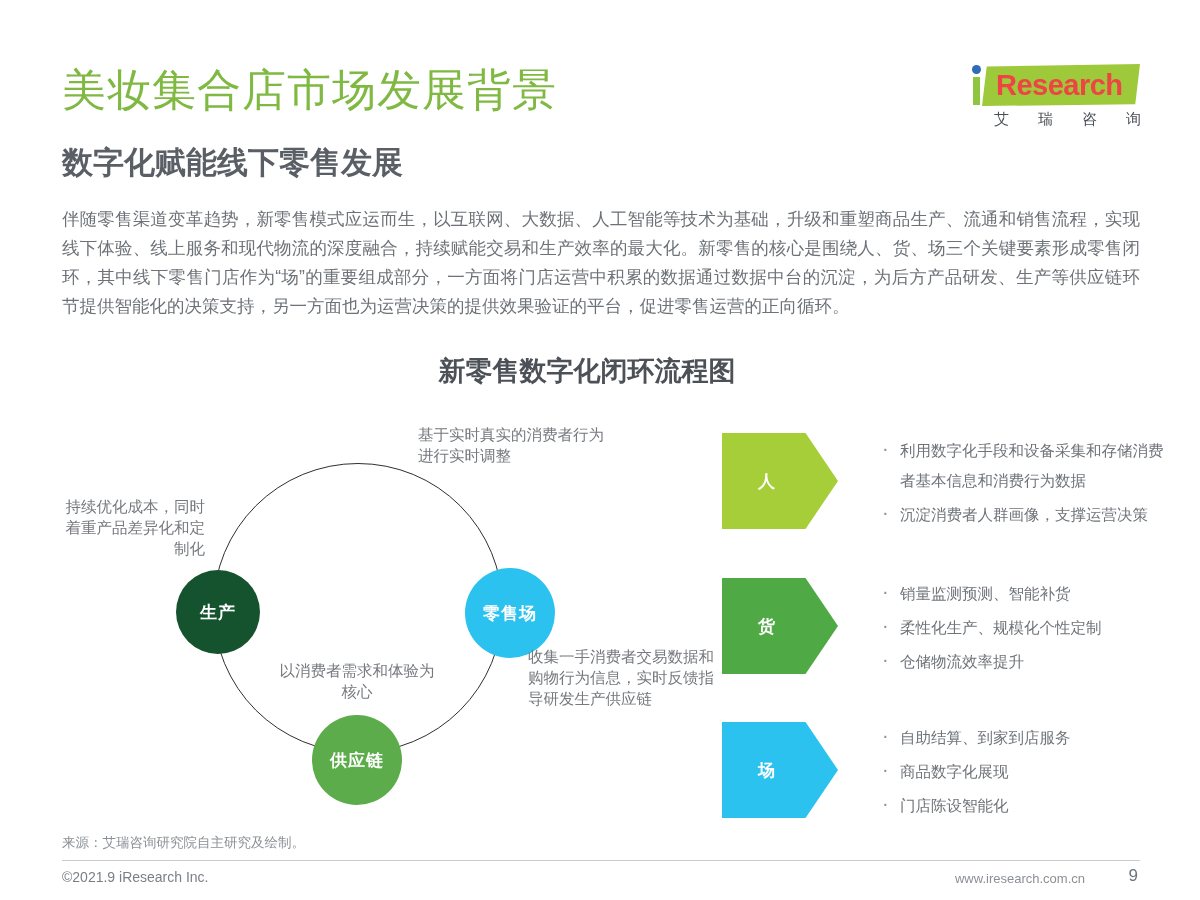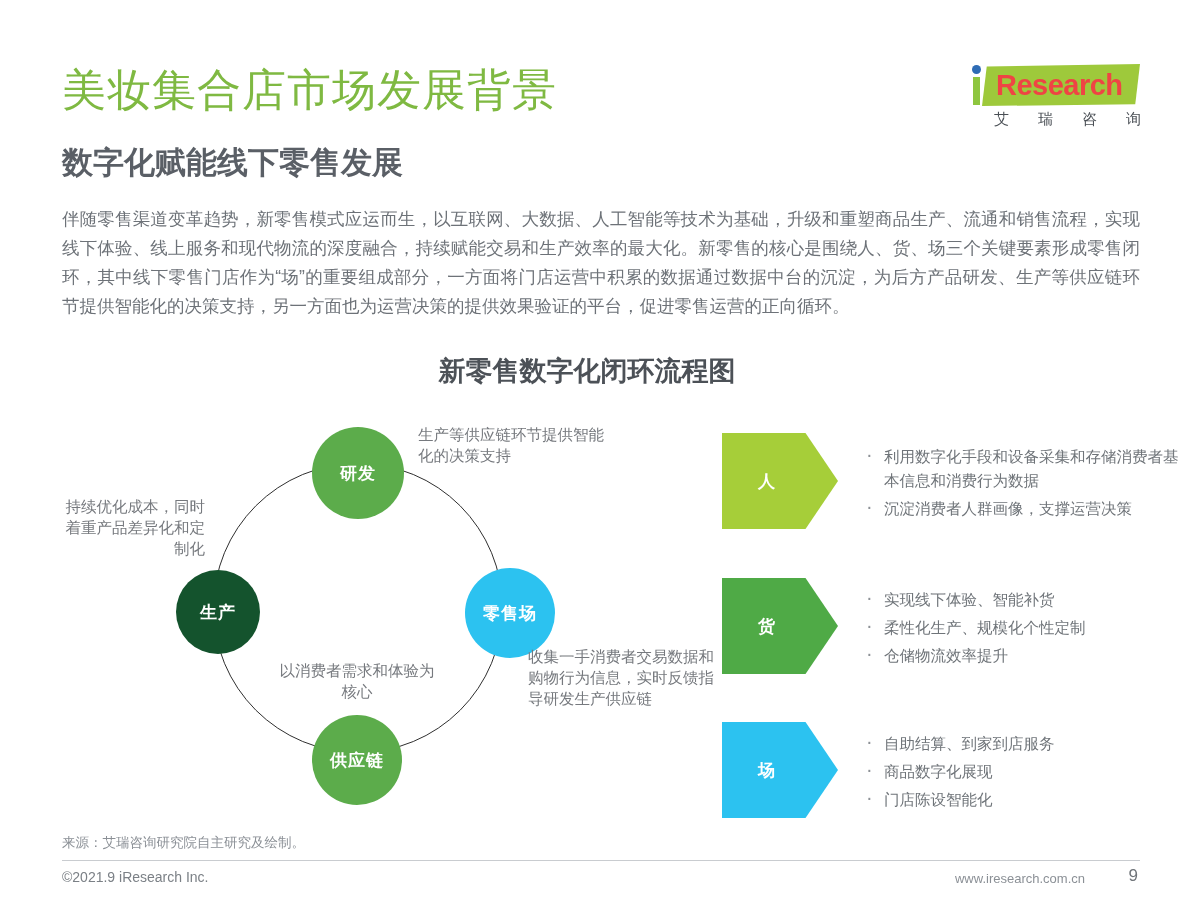--- a/index.html
+++ b/index.html
@@ -212,23 +212,23 @@
     width: 324px;
     height: 100%;
     display: flex;
     flex-direction: column;
     justify-content: center;
   }
   .bullet-item {
     position: relative;
     padding-left: 22px;
     font-size: 15.5px;
-    line-height: 24px;
+    line-height: 30px;
     color: #6f7479;
-    margin: 2px 0;
+    margin: 2px 16px;
   }
   .bullet-item::before {
     content: "·";
     position: absolute;
     left: 4px;
     top: -3px;
     font-size: 20px;
     color: #8d9196;
   }
 
@@ -291,55 +291,52 @@
   </div>
 </div>
 
 <div id="body-paragraph">伴随零售渠道变革趋势，新零售模式应运而生，以互联网、大数据、人工智能等技术为基础，升级和重塑商品生产、流通和销售流程，实现线下体验、线上服务和现代物流的深度融合，持续赋能交易和生产效率的最大化。新零售的核心是围绕人、货、场三个关键要素形成零售闭环，其中线下零售门店作为“场”的重要组成部分，一方面将门店运营中积累的数据通过数据中台的沉淀，为后方产品研发、生产等供应链环节提供智能化的决策支持，另一方面也为运营决策的提供效果验证的平台，促进零售运营的正向循环。</div>
 
 <div id="figure-title"><span>新零售数字化闭环流程图</span></div>
 
 <div id="circle-diagram">
   <div class="ring"></div>
 
-  <div class="node" id="node-rd">
-    <span>研发</span>
-  </div>
   <div class="node" id="node-prod">
     <span>生产</span>
   </div>
   <div class="node" id="node-retail">
     <span>零售场</span>
   </div>
   <div class="node" id="node-supply">
     <span>供应链</span>
   </div>
 
-  <div class="cap" id="cap-rd">生产等供应链环节提供智能化的决策支持</div>
+  <div class="cap" id="cap-rd">基于实时真实的消费者行为进行实时调整</div>
   <div class="cap" id="cap-prod">持续优化成本，同时着重产品差异化和定制化</div>
   <div class="cap" id="cap-center">以消费者需求和体验为核心</div>
   <div class="cap" id="cap-retail">收集一手消费者交易数据和购物行为信息，实时反馈指导研发生产供应链</div>
 </div>
 
 <div class="arrow-row" id="arrow-row-people">
   <div class="arrow-chip" id="chip-people">
     <span>人</span>
   </div>
   <div class="bullet-list">
     <div class="bullet-item">利用数字化手段和设备采集和存储消费者基本信息和消费行为数据</div>
     <div class="bullet-item">沉淀消费者人群画像，支撑运营决策</div>
   </div>
 </div>
 
 <div class="arrow-row" id="arrow-row-goods">
   <div class="arrow-chip" id="chip-goods">
     <span>货</span>
   </div>
   <div class="bullet-list">
-    <div class="bullet-item">实现线下体验、智能补货</div>
+    <div class="bullet-item">销量监测预测、智能补货</div>
     <div class="bullet-item">柔性化生产、规模化个性定制</div>
     <div class="bullet-item">仓储物流效率提升</div>
   </div>
 </div>
 
 <div class="arrow-row" id="arrow-row-place">
   <div class="arrow-chip" id="chip-place">
     <span>场</span>
   </div>
   <div class="bullet-list">

